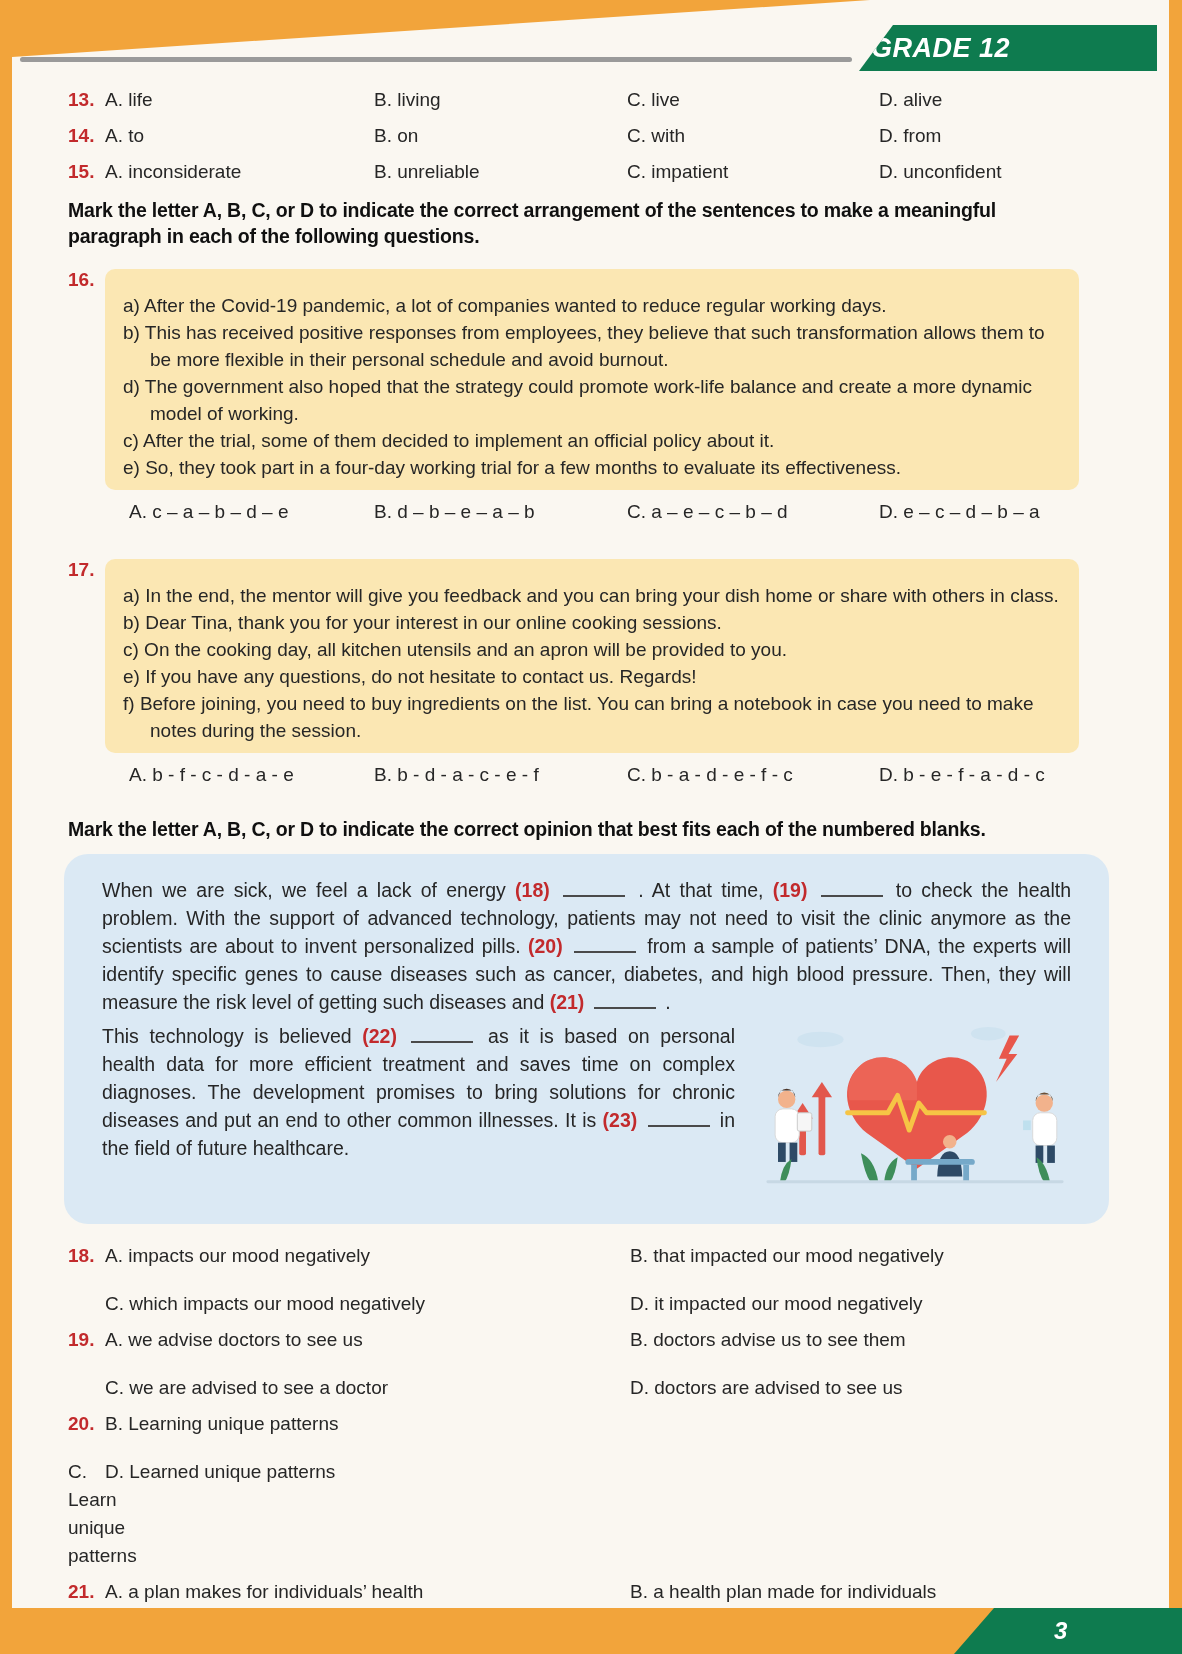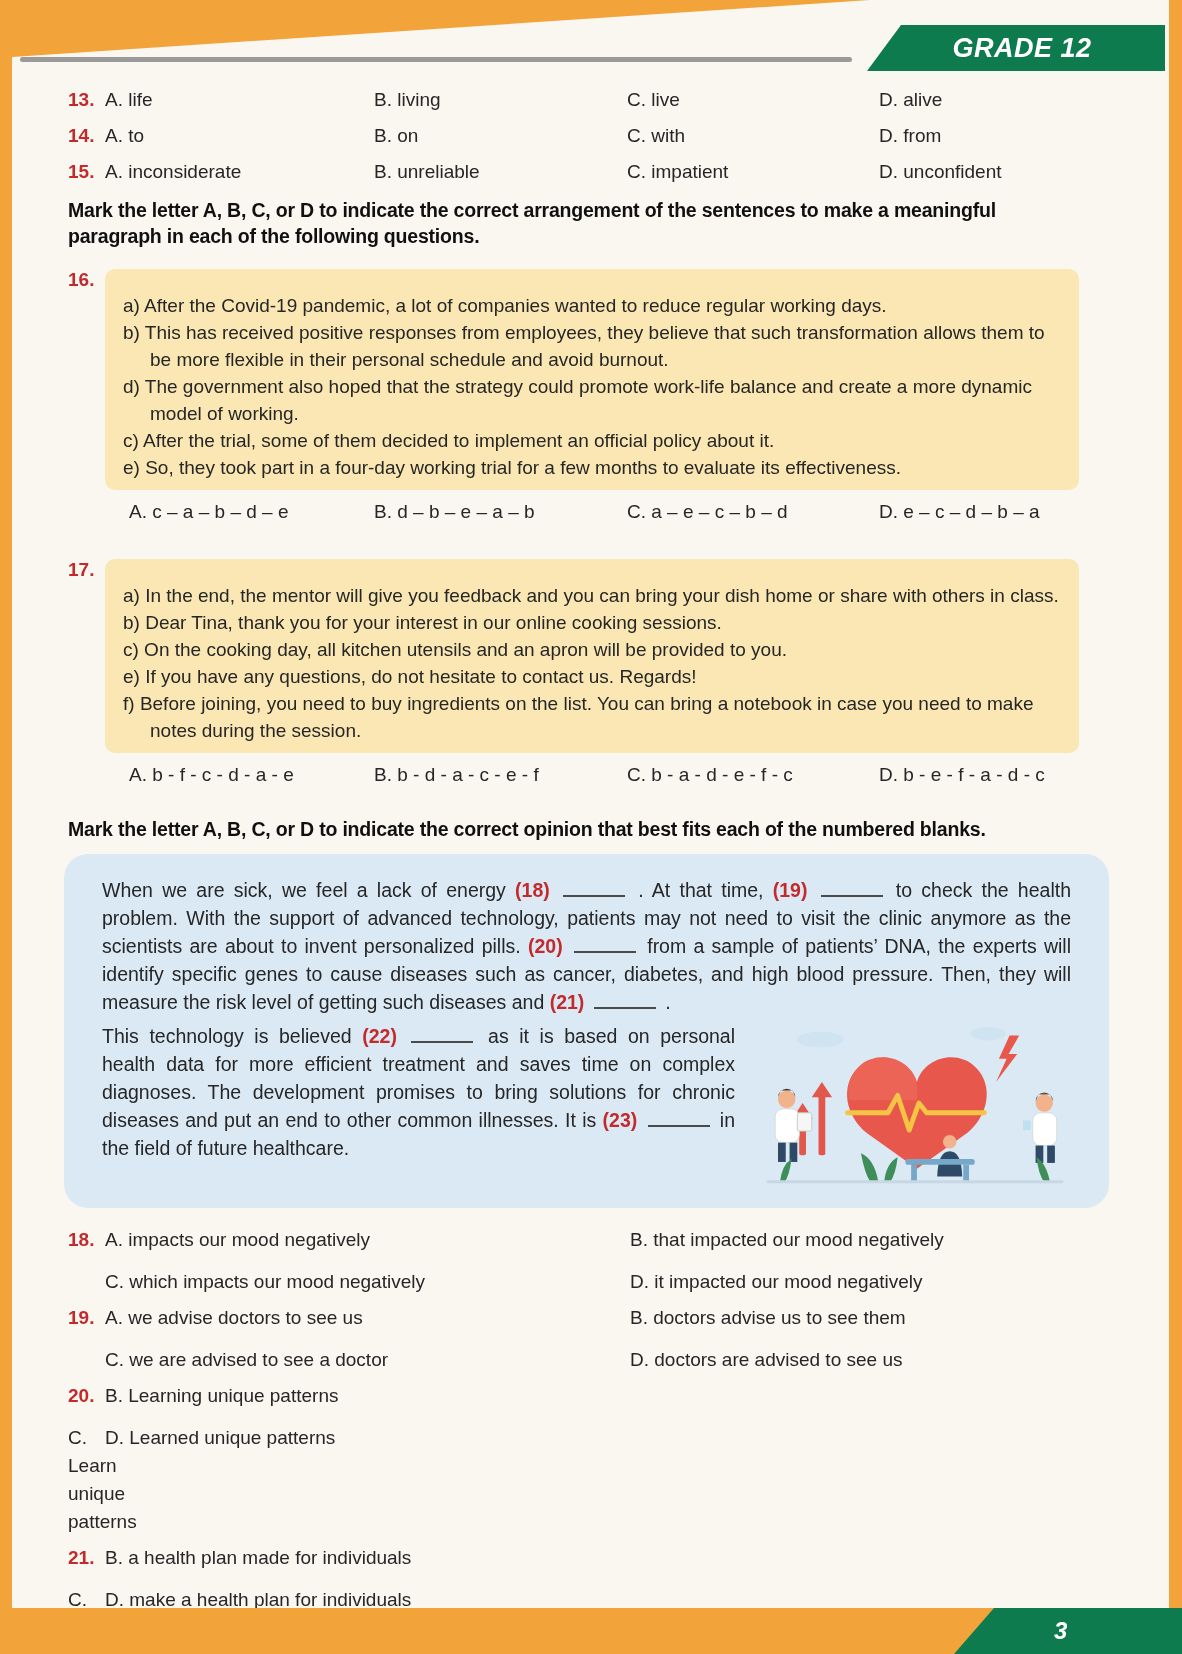--- a/index.html
+++ b/index.html
@@ -22,24 +22,24 @@
   .wedge {
     position: absolute; left: 0; top: 0; width: 858px; height: 57px;
     background: #F2A43B;
     clip-path: polygon(0 0, 100% 0, 0 100%);
   }
   .rule {
     position: absolute; left: 8px; top: 57px; width: 832px; height: 5px;
     background: #9A9A9A; border-radius: 3px;
   }
   .banner {
-    position: absolute; right: 4px; top: 25px; width: 298px; height: 46px;
+    position: absolute; right: 12px; top: 25px; width: 298px; height: 46px;
     background: #0E7B4F;
     clip-path: polygon(34px 0, 100% 0, 100% 100%, 0 100%);
-    display: flex; align-items: center; justify-content: center;
+    display: flex; align-items: center; justify-content: flex-start;
   }
   .banner span {
     color: #fff; font-weight: bold; font-style: italic;
     font-size: 27px; letter-spacing: .5px; padding-left: 12px;
   }
   
   main { padding: 6px 52px 0 56px; font-size: 19px; }
   .qnum { color: #C22A2C; font-weight: bold; }
   .row4 {
     display: grid; grid-template-columns: 37px 269px 253px 252px 1fr;
@@ -58,35 +58,35 @@
   }
   .sent { margin: 0; padding-left: 27px; text-indent: -27px; }
   .optrow {
     grid-column: 2;
     display: grid; grid-template-columns: 245px 253px 252px 1fr;
     margin: 10px 0 16px 24px; line-height: 23px;
   }
   
   .bluebox {
     background: #DBE9F4; border-radius: 24px;
-    padding: 22px 38px 20px; margin: 4px 8px 18px -4px;
+    padding: 22px 38px 36px; margin: 4px 8px 18px -4px;
     font-size: 19.5px; line-height: 28px; text-align: justify;
   }
   .bluebox p { margin: 0 0 6px; }
   .marker { color: #C22A2C; font-weight: bold; }
   .blank {
     display: inline-block; width: 62px; height: 14px;
     border-bottom: 2px solid #4a4a4a; margin: 0 4px;
   }
   .p2wrap { overflow: hidden; }
   .illus { float: right; width: 312px; height: 164px; margin: 2px 0 0 24px; }
   
   .row2 {
     display: grid; grid-template-columns: 37px 525px 1fr;
-    line-height: 28px; row-gap: 14px; margin-bottom: 8px;
+    line-height: 28px; row-gap: 20px; margin-bottom: 8px;
   }
   
   .footer { position: absolute; left: 0; right: 0; bottom: 0; height: 46px; background: #F2A43B; }
   .ptab {
     position: absolute; right: 0; bottom: 0; width: 228px; height: 46px;
     background: #0E7B4F;
     clip-path: polygon(40px 0, 100% 0, 100% 100%, 0 100%);
     color: #fff; display: flex; align-items: center;
     padding-left: 100px; font-size: 24px; font-style: italic; font-weight: bold;
   }
@@ -245,20 +245,21 @@
     </div>
     <div class="row2">
       <span class="qnum">20.</span>
       <span>B. Learning unique patterns</span>
       <span></span>
       <span>C. Learn unique patterns</span>
       <span>D. Learned unique patterns</span>
     </div>
     <div class="row2">
       <span class="qnum">21.</span>
+      <span>A. a plan makes for individuals’ health</span>
       <span>B. a health plan made for individuals</span>
       <span></span>
       <span>C. individuals making a health plan</span>
       <span>D. make a health plan for individuals</span>
     </div>
 
   </main>
 </div>
 
 <div class="footer">

